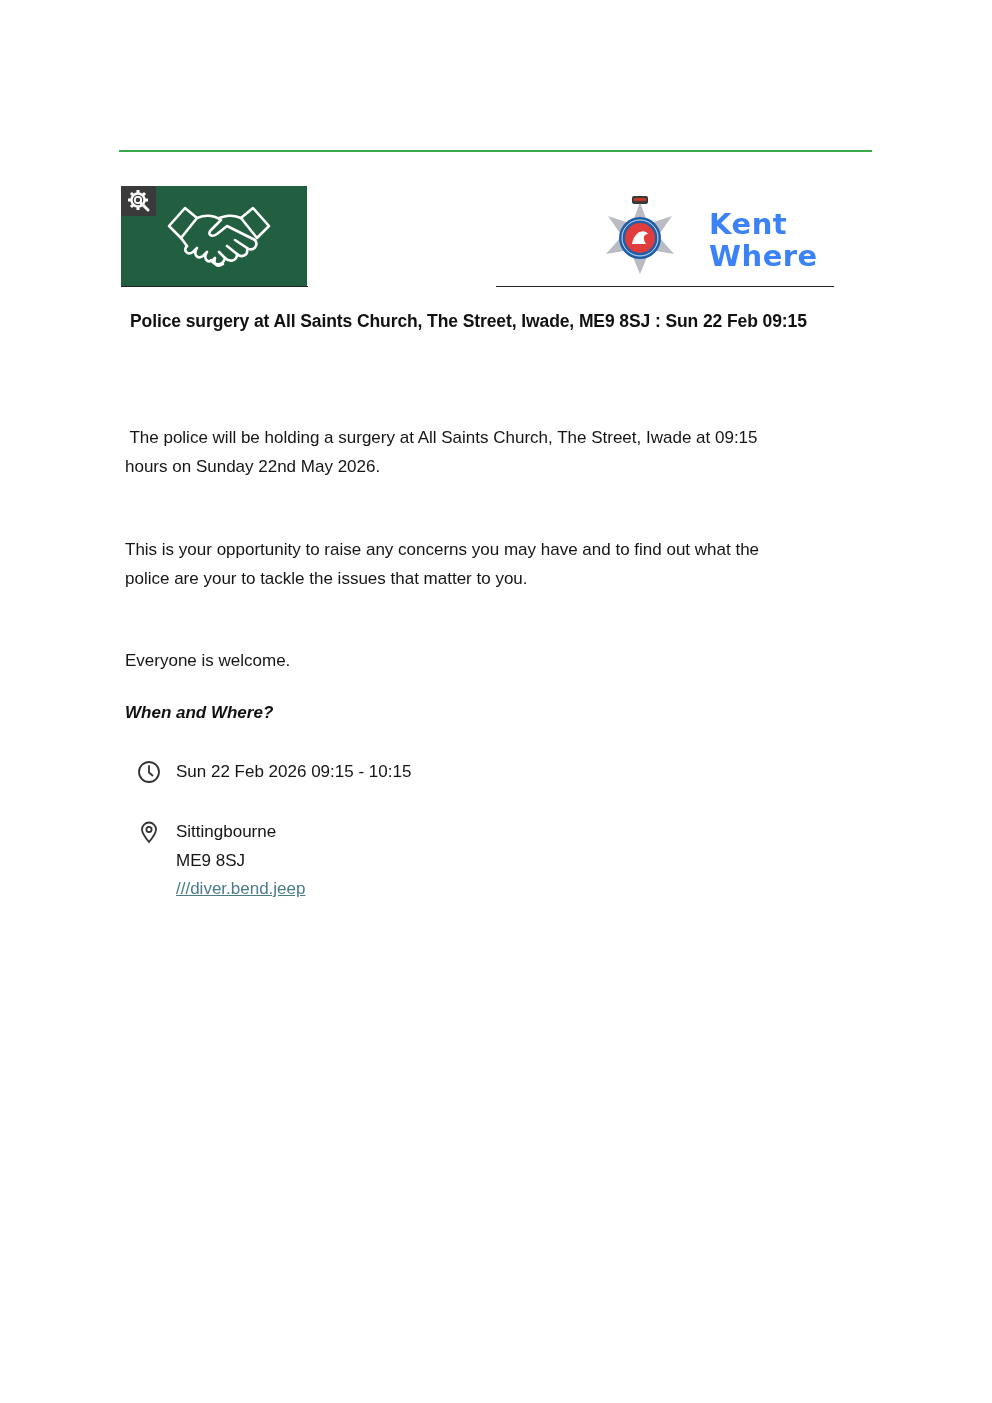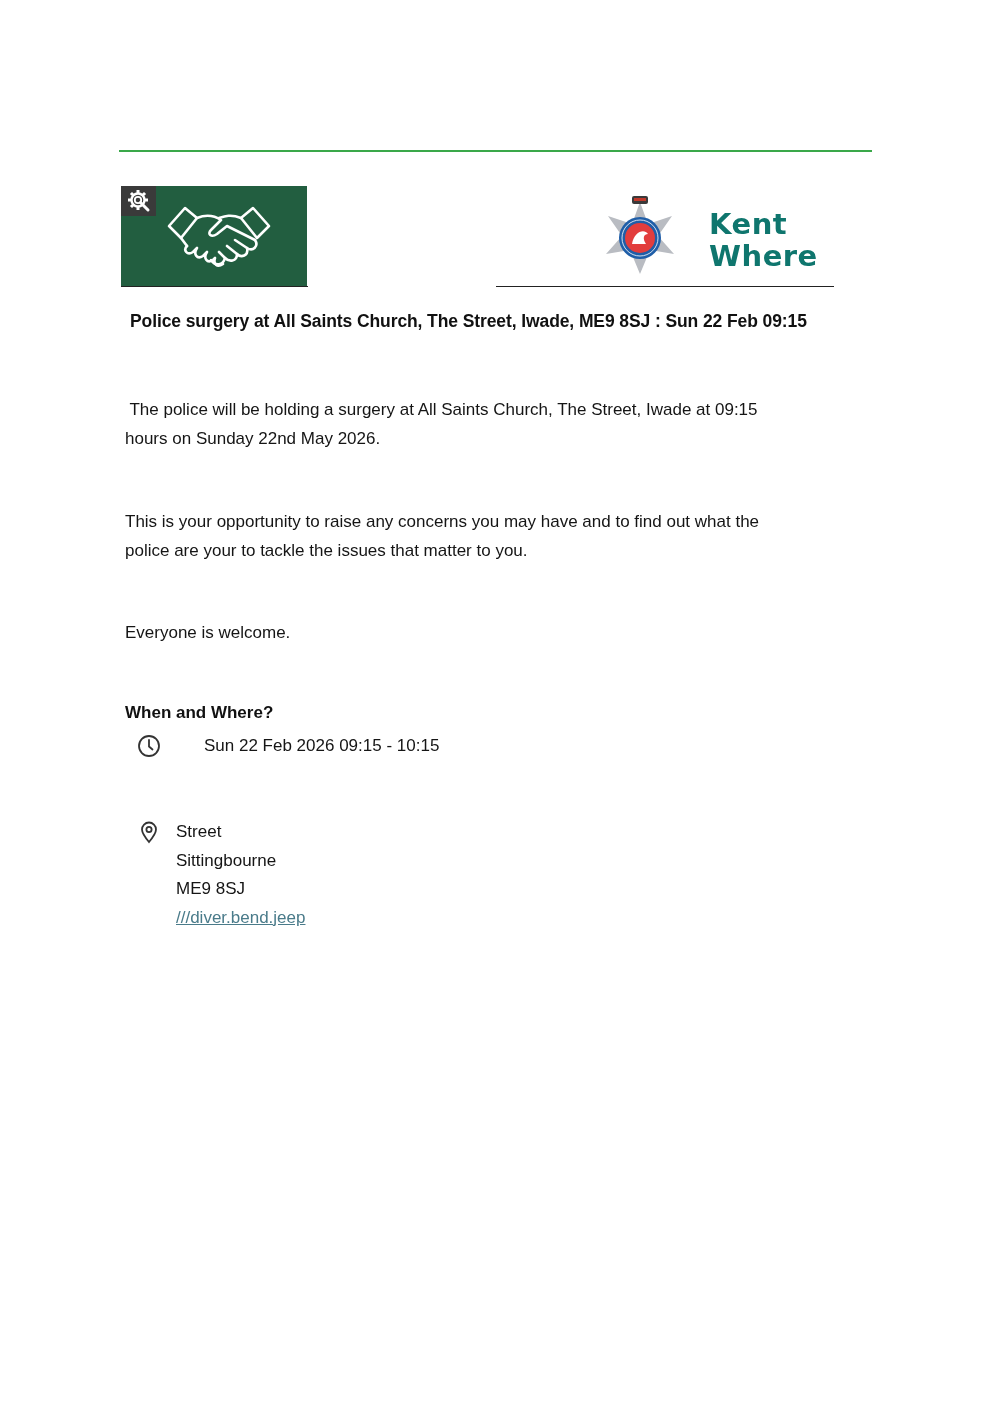--- a/index.html
+++ b/index.html
@@ -6,32 +6,32 @@
     body { width: 992px; height: 1403px; position: relative; overflow: hidden;
       font-family: "Liberation Sans", "DejaVu Sans", sans-serif; color: #111; }
     .top-rule { position: absolute; left: 119px; top: 150px; width: 753px; height: 2px; background: #3aa84a; }
     .left-banner { position: absolute; left: 121px; top: 186px; width: 186px; height: 100px; background: #225e40; }
     .left-banner-underline { position: absolute; left: 121px; top: 286px; width: 187px; height: 1px; background: #222; }
     .tool-badge { position: absolute; left: 121px; top: 186px; width: 35px; height: 30px; background: #3a3a3a; display:flex; align-items:center; justify-content:center; }
     .handshake { position: absolute; left: 165px; top: 200px; width: 108px; height: 76px; }
     .logo-wrap { position: absolute; left: 592px; top: 188px; width: 240px; height: 95px; }
     .crest { position: absolute; left: 0; top: 0; width: 96px; height: 96px; }
     .logo-text { position: absolute; left: 117px; top: 20px; font-family: "DejaVu Sans", sans-serif; font-weight: bold;
-      color: #0f766e; font-size: 29px; line-height: 32px; letter-spacing: 0.5px; }
+      color: #3b82f6; font-size: 29px; line-height: 32px; letter-spacing: 0.5px; }
     .logo-underline { position: absolute; left: 496px; top: 286px; width: 338px; height: 1px; background: #222; }
     .title { position: absolute; left: 130px; top: 311px; font-size: 17.5px; font-weight: bold; white-space: nowrap; letter-spacing: -0.1px; }
-    .para { position: absolute; left: 125px; font-size: 17px; line-height: 29px; color: #151515; width: 720px; }
+    .para { position: absolute; left: 125px; font-size: 17px; line-height: 29px; color: #151515; width: 720px; margin-top: 28px; }
     .p1 { top: 395px; }
     .p2 { top: 507px; }
     .p3 { top: 618px; }
-    .section-heading { position: absolute; left: 125px; top: 703px; font-size: 17px; font-weight: bold; }
+    .section-heading { position: absolute; left: 125px; top: 703px; font-size: 17px; font-weight: bold; font-style: italic; }
     .row { position: absolute; left: 137px; display: flex; }
     .row .icon { width: 24px; height: 24px; margin-right: 15px; margin-top: 2px; }
     .row .text { font-size: 17px; line-height: 28.5px; color: #151515; }
-    .row-when { top: 732px; gap: 28px; }
+    .row-when { top: 758px; }
     .row-where { top: 818px; }
     .link { color: #4a7b8a; text-decoration: underline; }
   </style>
 </head>
 <body>
 
 <div class="top-rule"></div>
 
 <div class="left-banner"></div>
 <div class="tool-badge">
@@ -112,18 +112,17 @@
   </svg>
   <div class="text">Sun 22 Feb 2026 09:15 - 10:15</div>
 </div>
 
 <div class="row row-where">
   <svg class="icon" viewBox="0 0 24 24">
     <path d="M12 22 C7 16 5 12.5 5 9.5 A7 7 0 0 1 19 9.5 C19 12.5 17 16 12 22 Z" fill="none" stroke="#333" stroke-width="1.8"></path>
     <circle cx="12" cy="9.5" r="2.6" fill="none" stroke="#333" stroke-width="1.8"></circle>
   </svg>
   <div class="text">
-    <div>Street</div>
     <div>Sittingbourne</div>
     <div>ME9 8SJ</div>
     <a class="link" href="#">///diver.bend.jeep</a>
   </div>
 </div>
 
 </body></html>

